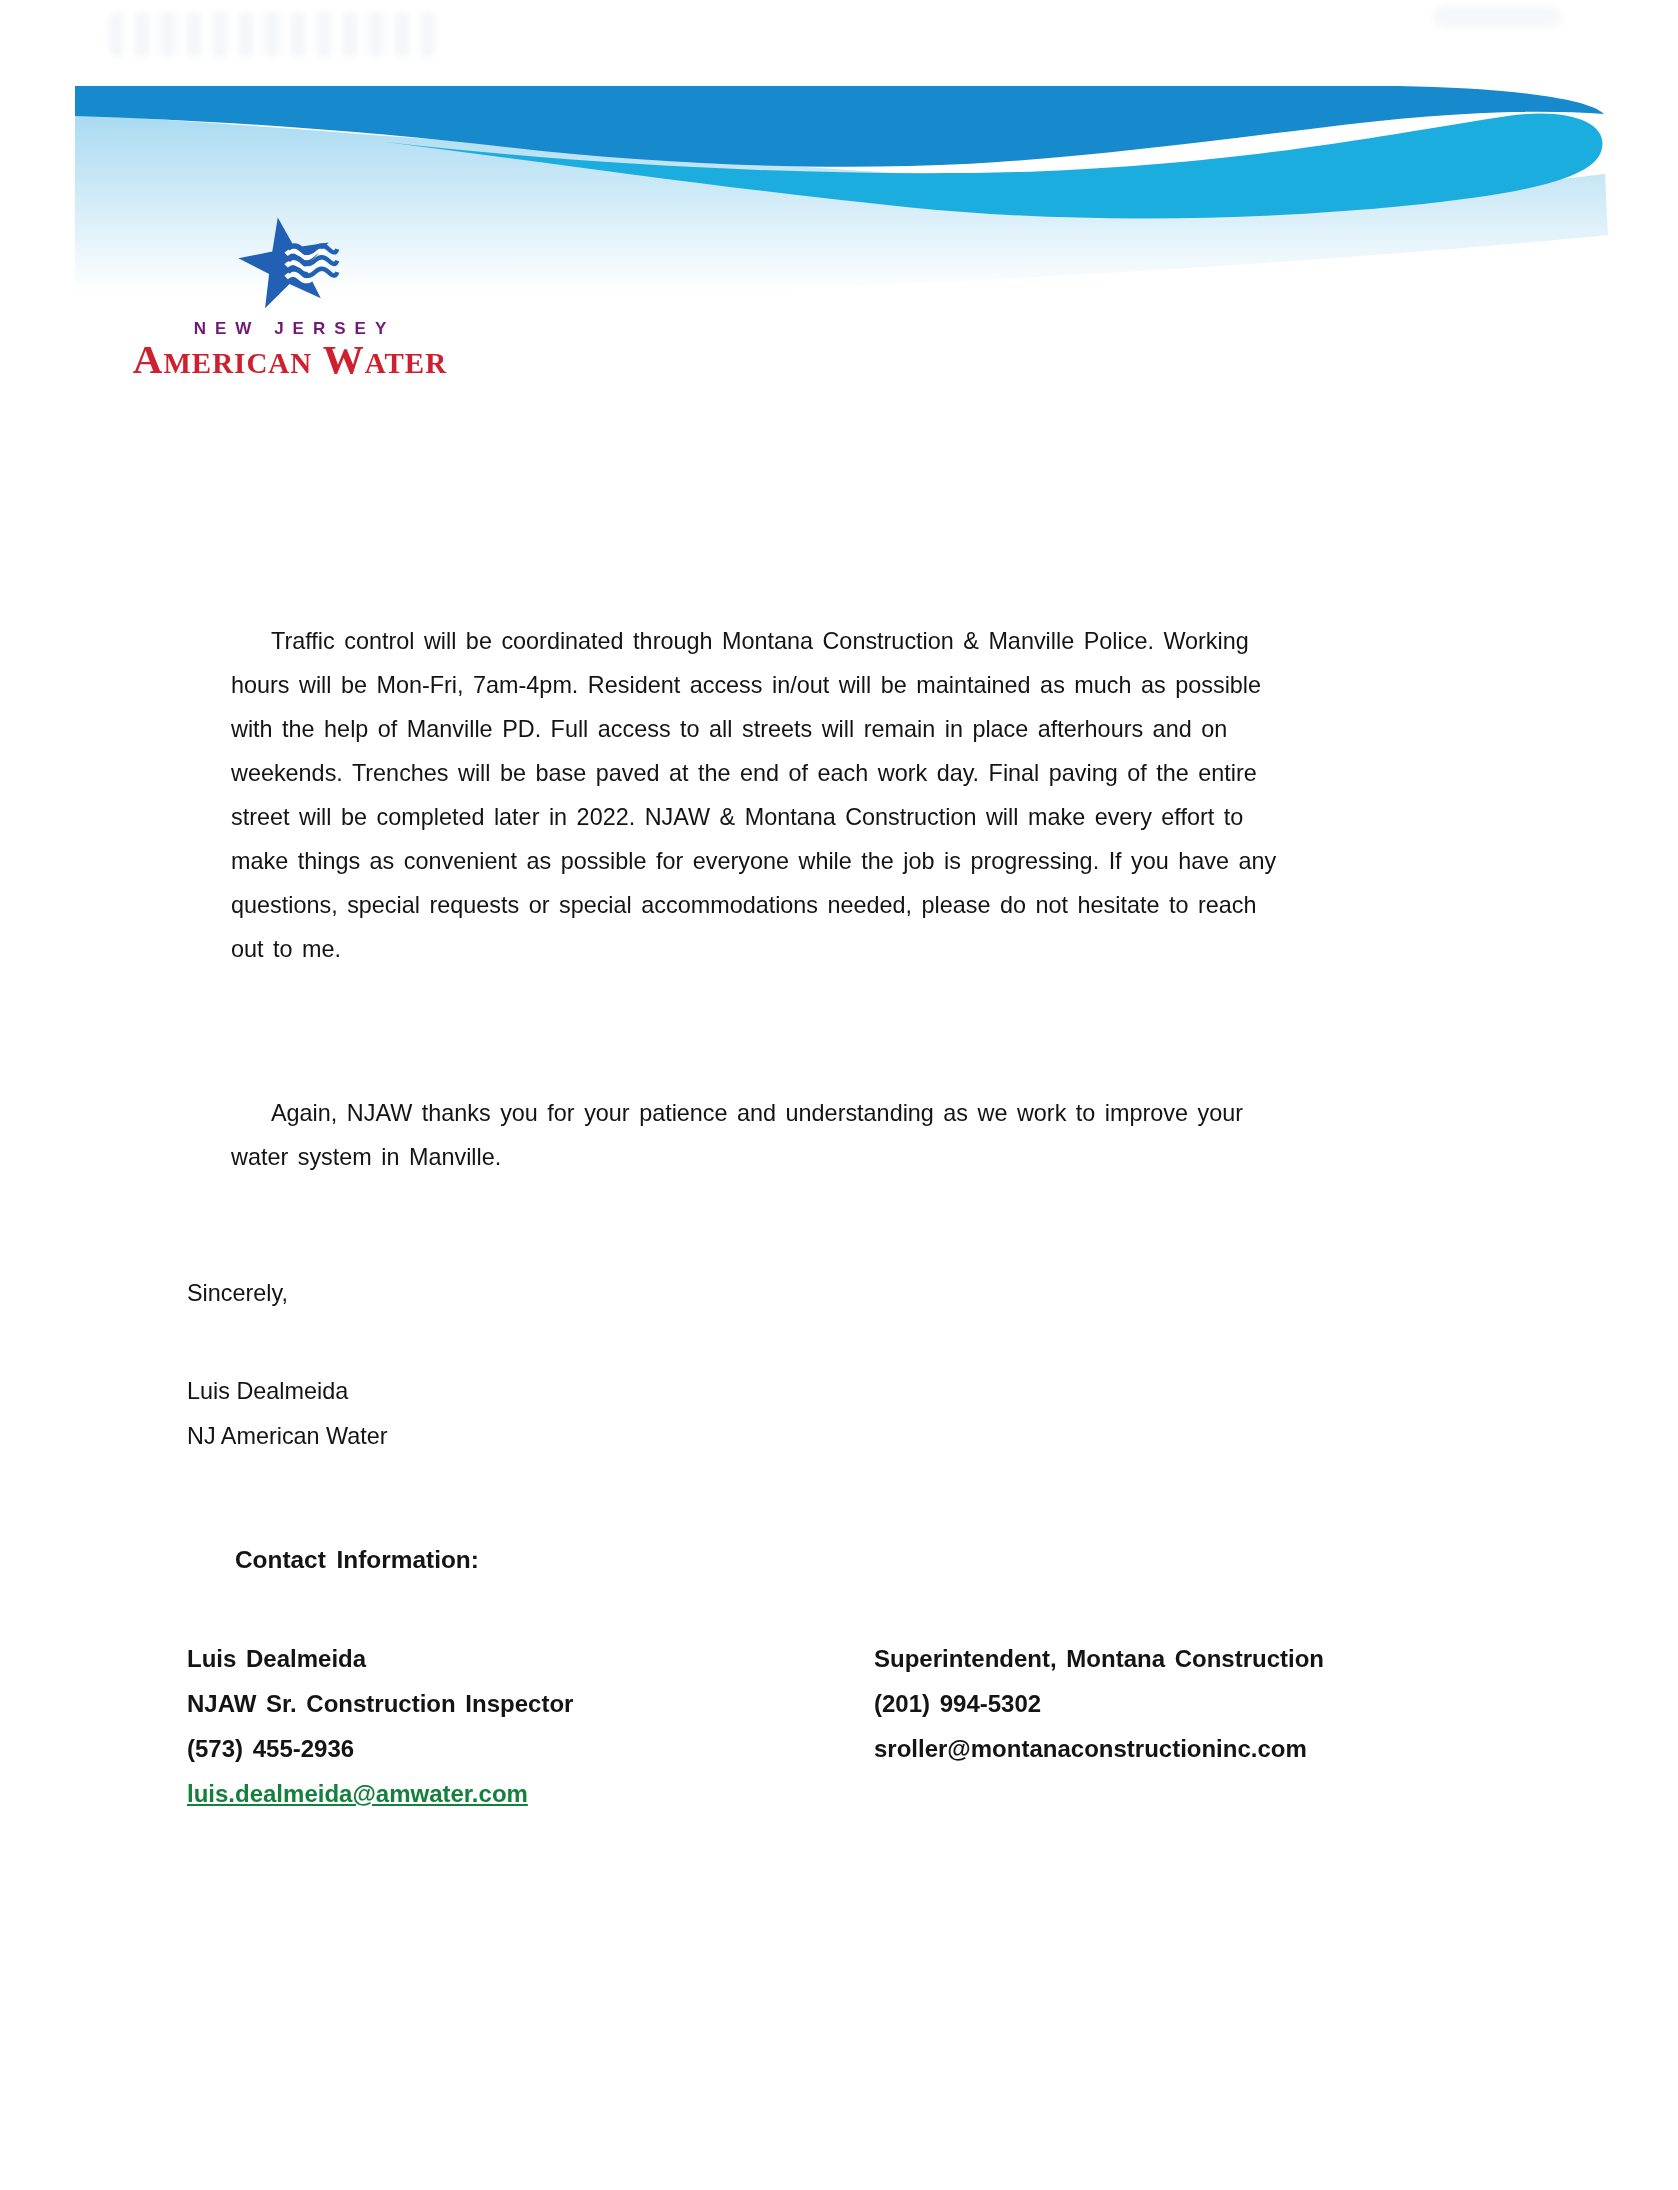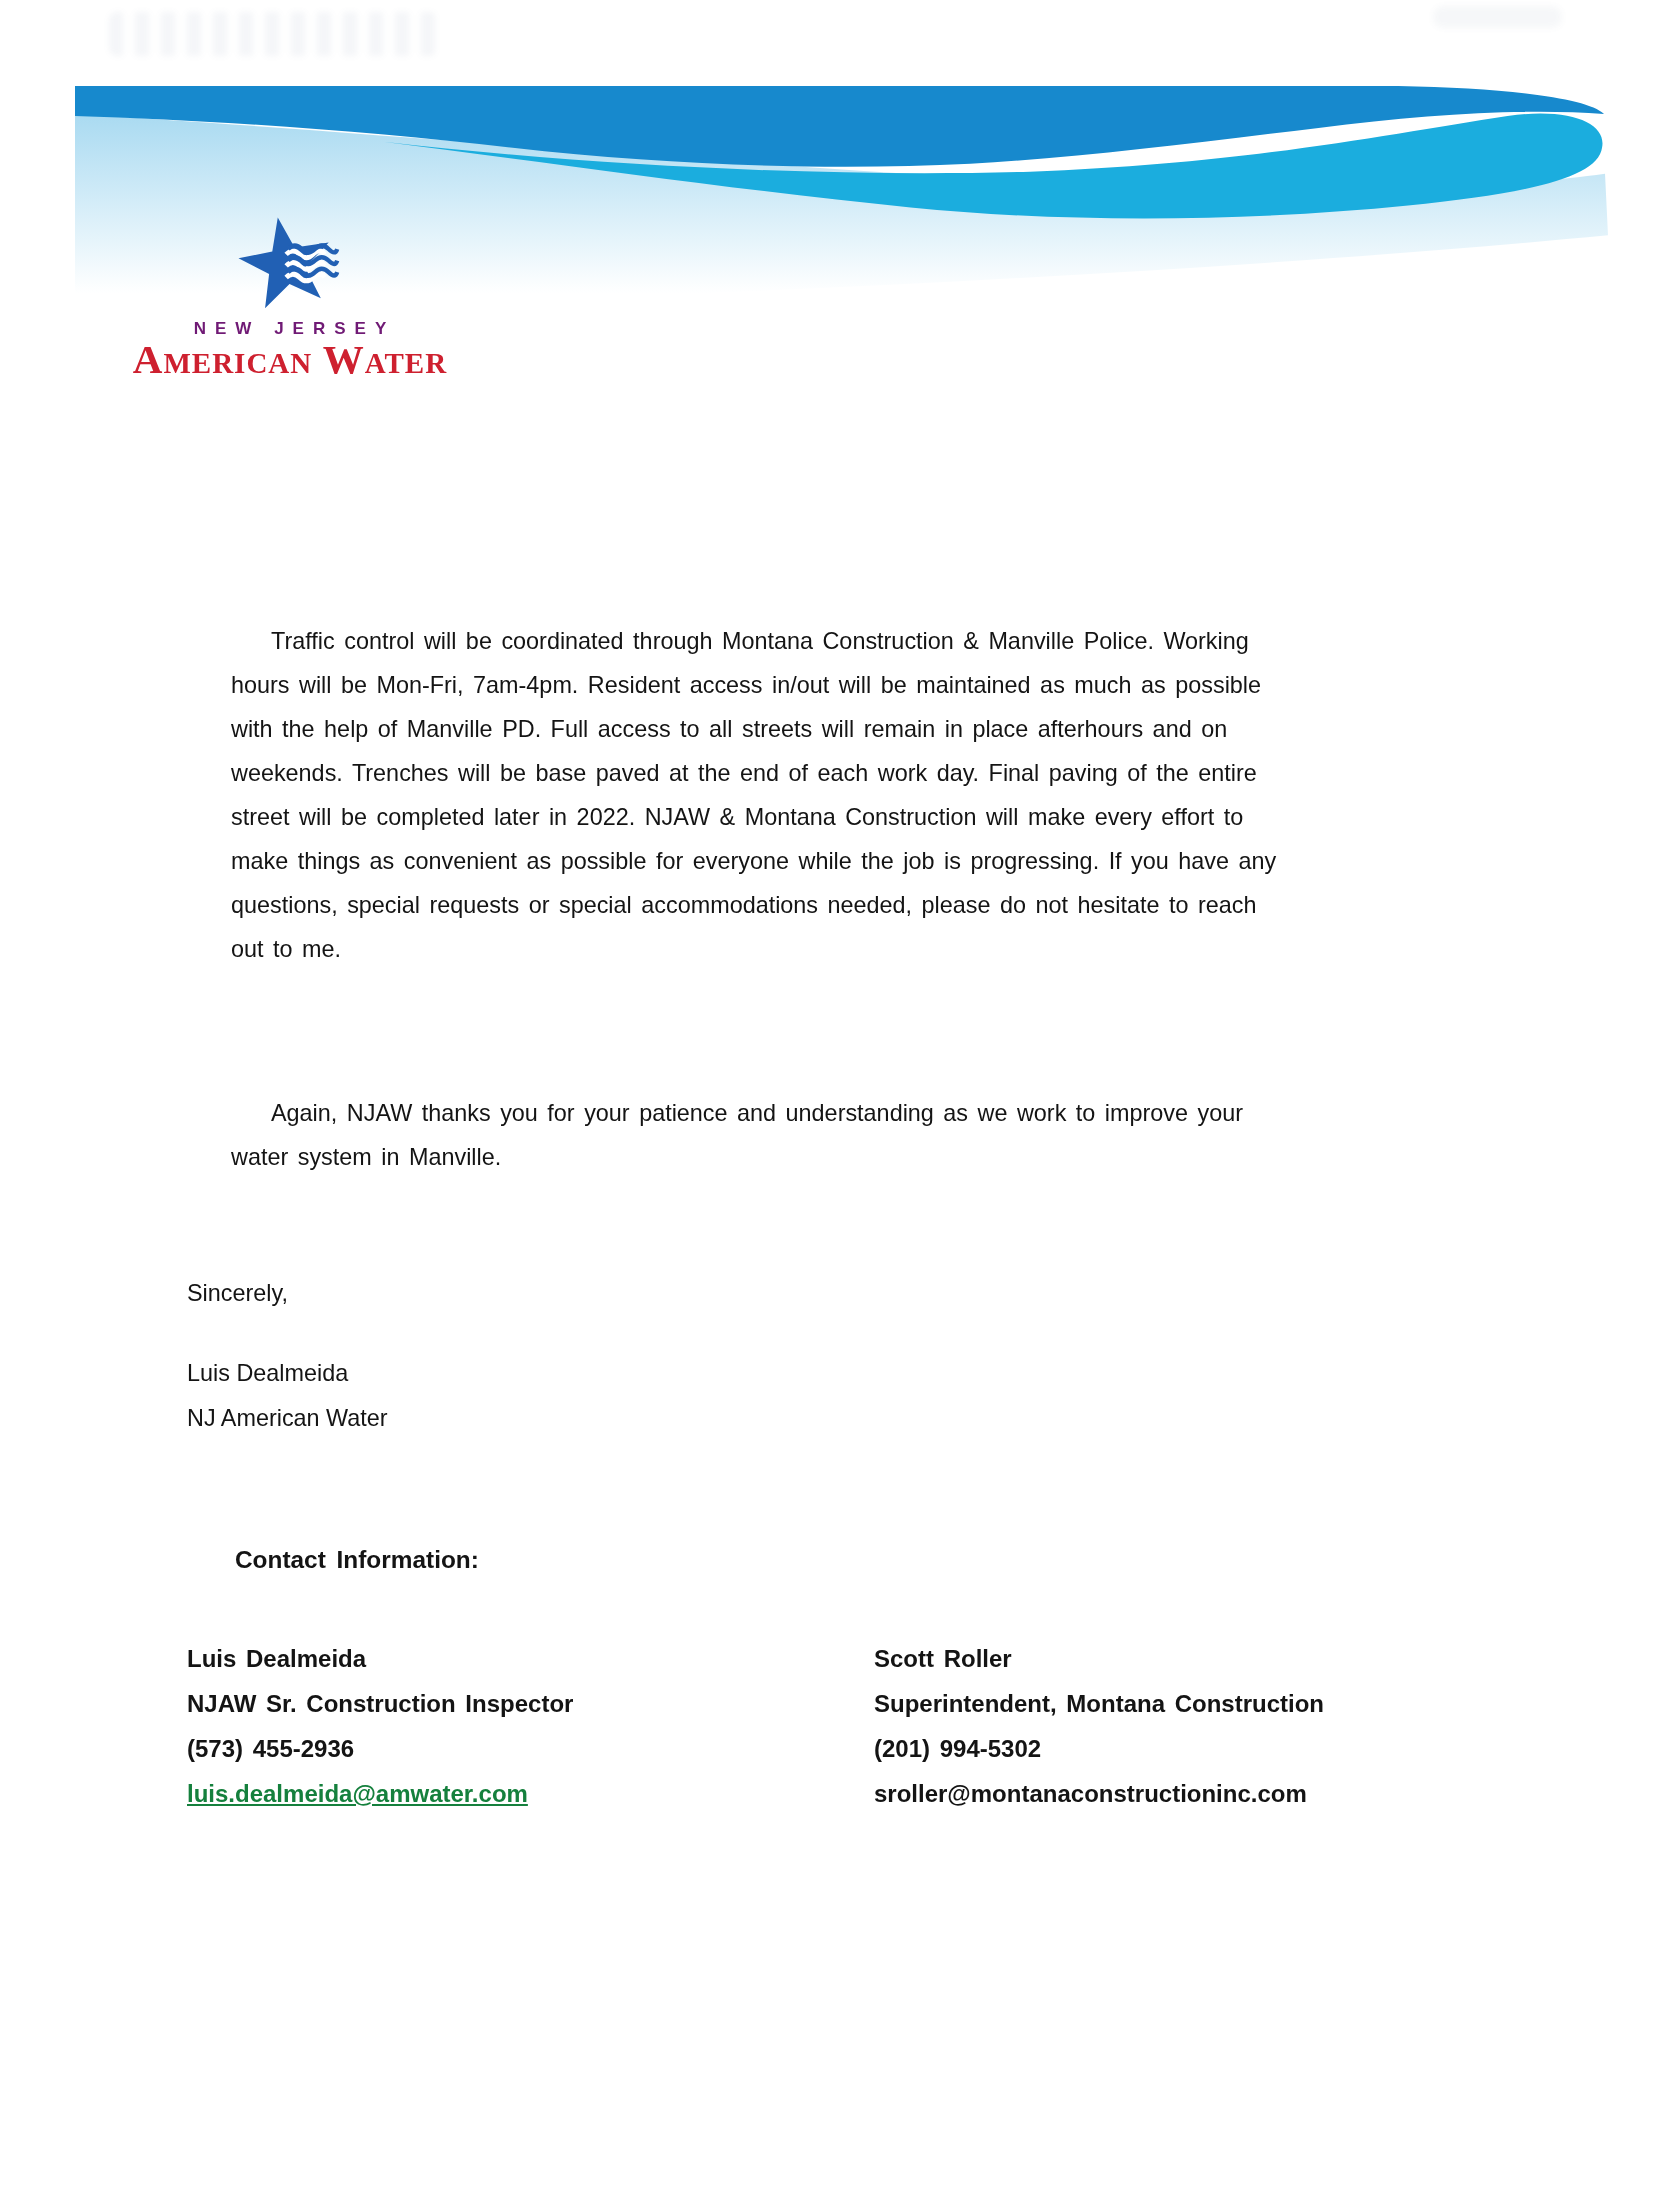--- a/index.html
+++ b/index.html
@@ -38,21 +38,21 @@
     font-size:41px;line-height:40px;color:#ce202f;white-space:nowrap;
   }
 
   .para{position:absolute;left:187px;width:1224px;font-size:23.4px;line-height:44px;word-spacing:3px;}
   .para .line{white-space:nowrap;margin-left:44px;}
   .para .indent{padding-left:40px;}
   .p1{top:619px;}
   .p2{top:1091px;}
 
   .closing{position:absolute;left:187px;top:1280px;font-size:23.4px;}
-  .closing .sal{margin-bottom:44px;}
+  .closing .sal{margin-bottom:62px;}
   .closing .name{margin-top:44px;line-height:45px;}
   .closing .org{line-height:45px;}
 
   .contact-heading{
     position:absolute;left:187px;top:1546px;
     font-size:24.4px;font-weight:bold;word-spacing:4px;margin-left:48px;
   }
   .contact-col{position:absolute;top:1636px;font-size:24px;font-weight:bold;line-height:45px;}
   .contact-col.left{left:187px;}
   .contact-col.right{left:874px;}
@@ -122,20 +122,19 @@
   <div class="contact-heading">Contact Information:</div>
 
   <div class="contact-col left">
     <div class="row">Luis Dealmeida</div>
     <div class="row">NJAW Sr. Construction Inspector</div>
     <div class="row">(573) 455-2936</div>
     <div class="row"><a class="email-link" href="#">luis.dealmeida@amwater.com</a></div>
   </div>
 
   <div class="contact-col right">
-    <div class="row">Scott Roller</div>
     <div class="row">Superintendent, Montana Construction</div>
     <div class="row">(201) 994-5302</div>
     <div class="row">sroller@montanaconstructioninc.com</div>
   </div>
 
 </div>
 
 
 </body></html>

